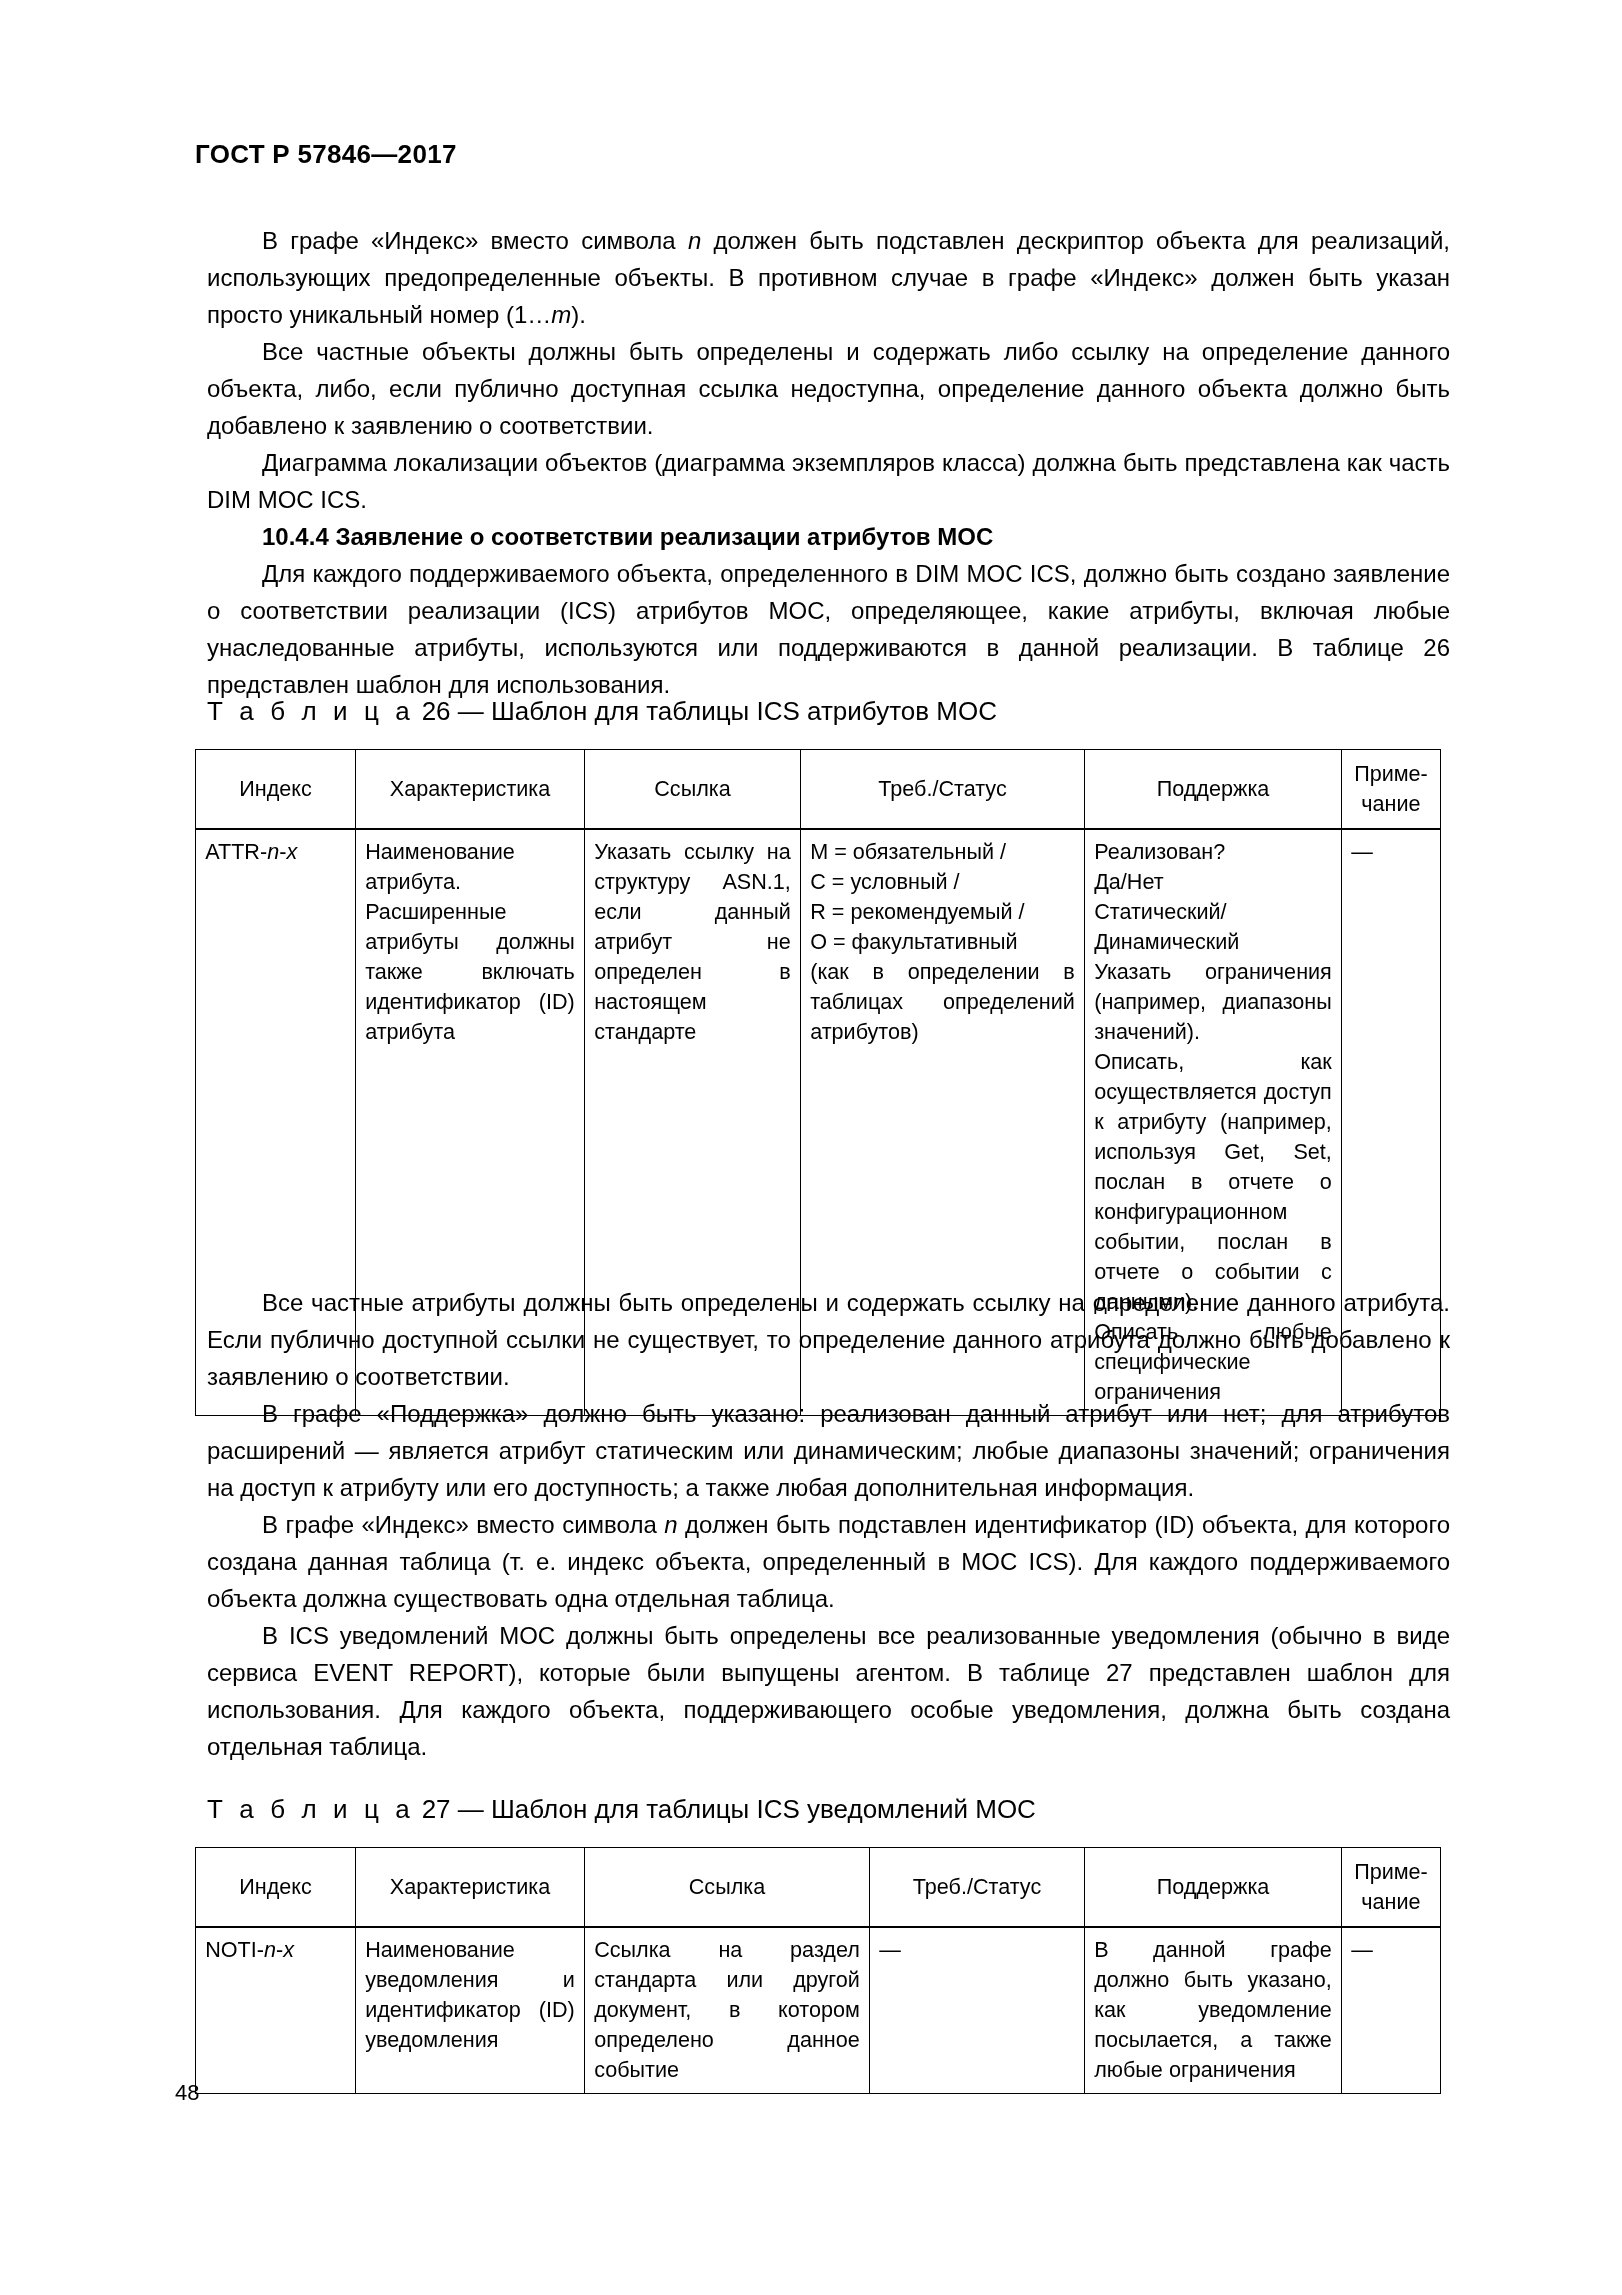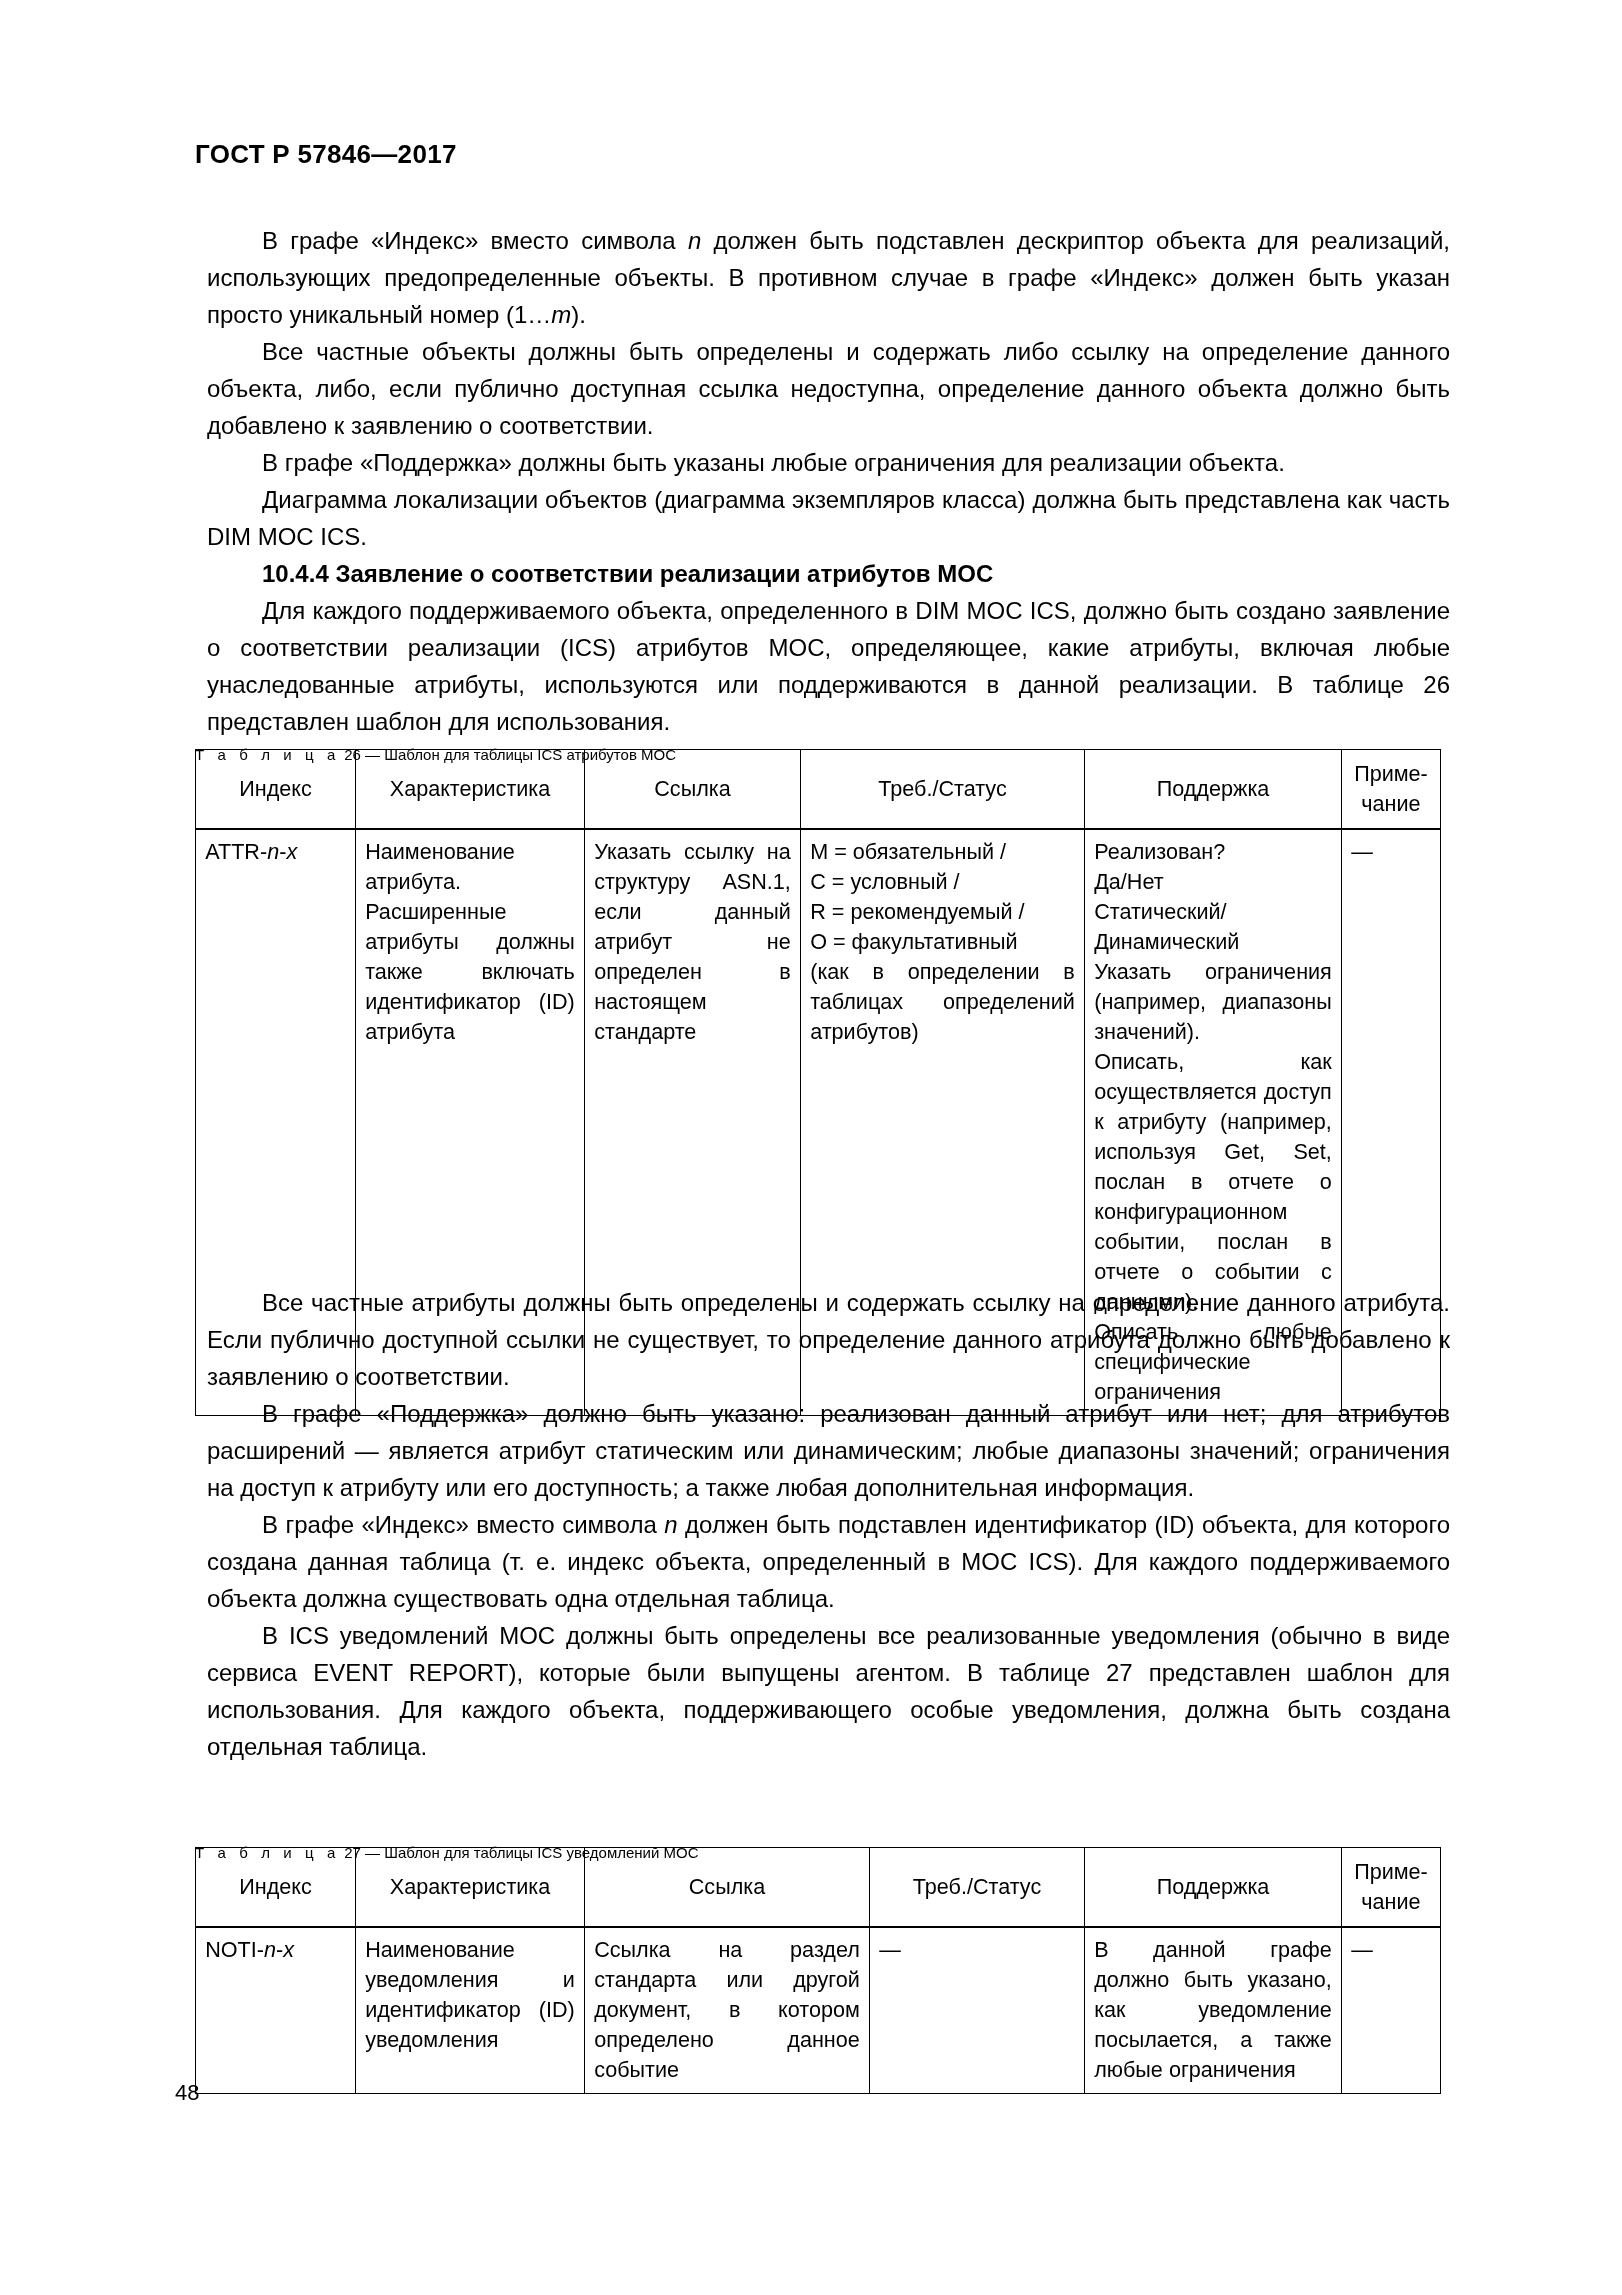--- a/index.html
+++ b/index.html
@@ -55,25 +55,24 @@
     text-align: justify;
   }
   .heading-num {
     font-weight: bold;
   }
   .it { font-style: italic; }
 
   
   .tbl-caption {
     position: absolute;
-    left: 195px;
-    font-size: 15px;
+    left: 207px;
+    font-size: 26px;
     line-height: 30px;
     white-space: nowrap;
-    margin-top: 44px;
   }
   .tbl-caption .spaced {
     letter-spacing: 4.6px;
   }
 
   
   table.gost {
     position: absolute;
     border-collapse: collapse;
     table-layout: fixed;
@@ -133,21 +132,20 @@
 </head>
 <body>
 
 <div class="page">
 
   <div class="doc-header">ГОСТ Р 57846—2017</div>
 
   <div class="body-block" style="top: 222px;">
     <p>В графе «Индекс» вместо символа <span class="it">n</span> должен быть подставлен дескриптор объекта для реализа­ций, использующих предопределенные объекты. В противном случае в графе «Индекс» должен быть указан просто уникальный номер (1…<span class="it">m</span>).</p>
     <p>Все частные объекты должны быть определены и содержать либо ссылку на определение данного объекта, либо, если публично доступная ссылка недоступна, определение данного объекта должно быть добавлено к заявлению о соответствии.</p>
-    <p>В графе «Поддержка» должны быть указаны любые ограничения для реализации объекта.</p>
     <p>Диаграмма локализации объектов (диаграмма экземпляров класса) должна быть представлена как часть DIM MOC ICS.</p>
     <p class="heading-num">10.4.4 Заявление о соответствии реализации атрибутов MOC</p>
     <p>Для каждого поддерживаемого объекта, определенного в DIM MOC ICS, должно быть создано заявление о соответствии реализации (ICS) атрибутов MOC, определяющее, какие атрибуты, включая любые унаследованные атрибуты, используются или поддерживаются в данной реализации. В таблице 26 представлен шаблон для использования.</p>
   </div>
 
   <div class="tbl-caption" style="top: 696px;">
     <span class="spaced">Т а б л и ц а</span>
     <span>26</span>
     <span>— Шаблон для таблицы ICS атрибутов МОС</span>
   </div>

